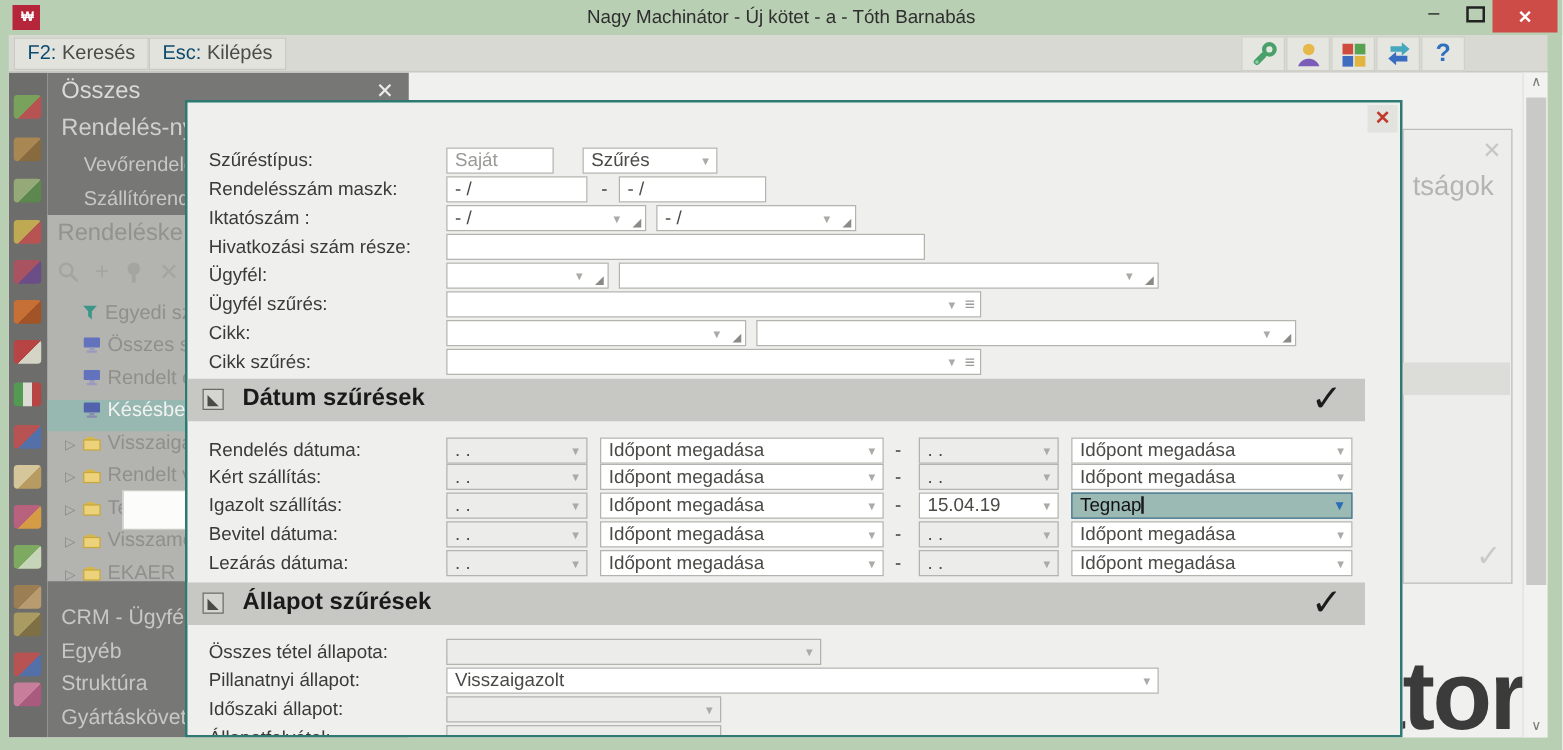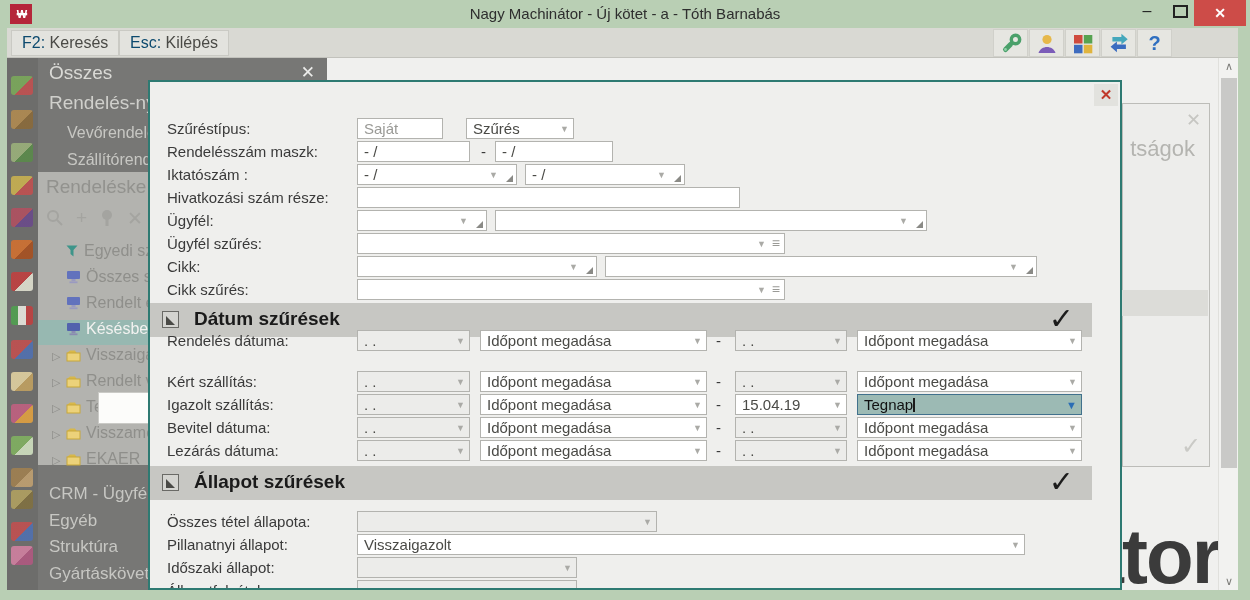--- a/index.html
+++ b/index.html
@@ -331,21 +331,21 @@
             <span class="lines">≡</span>
           </div>
       </div>
 
       <div class="section" style="top:221px;">
         <div class="sec-btn"></div>
         <span class="sec-title">Dátum szűrések</span>
         <span class="sec-check">✓</span>
       </div>
 
-      <div class="frow" style="top:248px;">
+      <div class="frow" style="top:268px;">
         <span class="flabel">Rendelés dátuma:</span>
         <div class="field gray" style="left:207px; width:113px;"><span>.  .</span><span class="arr">▼</span></div>
         <div class="field" style="left:330px; width:227px;"><span>Időpont megadása</span><span class="arr">▼</span></div>
         <span class="dash" style="left:566px;">-</span>
         <div class="field gray" style="left:585px; width:112px;"><span>.  .</span><span class="arr">▼</span></div>
         <div class="field" style="left:707px; width:225px;"><span>Időpont megadása</span><span class="arr">▼</span></div>
       </div>
       <div class="frow" style="top:289px;">
         <span class="flabel">Kért szállítás:</span>
         <div class="field gray" style="left:207px; width:113px;"><span>.  .</span><span class="arr">▼</span></div>
@@ -384,21 +384,21 @@
         <span class="sec-title">Állapot szűrések</span>
         <span class="sec-check">✓</span>
       </div>
 
       <div class="frow" style="top:429px;">
         <span class="flabel">Összes tétel állapota:</span>
         <div class="field gray" style="left:207px; width:300px;"><span></span><span class="arr">▼</span></div>
       </div>
       <div class="frow" style="top:452px;">
         <span class="flabel">Pillanatnyi állapot:</span>
-        <div class="field" style="left:207px; width:668px;"><span>Visszaigazolt</span><span class="arr">▼</span></div>
+        <div class="field" style="left:207px; width:570px;"><span>Visszaigazolt</span><span class="arr">▼</span></div>
       </div>
       <div class="frow" style="top:475px;">
         <span class="flabel">Időszaki állapot:</span>
         <div class="field gray" style="left:207px; width:220px;"><span></span><span class="arr">▼</span></div>
       </div>
       <div class="frow" style="top:498px;">
         <span class="flabel">Állapotfelvétel:</span>
         <div class="field gray" style="left:207px; width:220px;"><span></span><span class="arr">▼</span></div>
       </div>
     </div>

